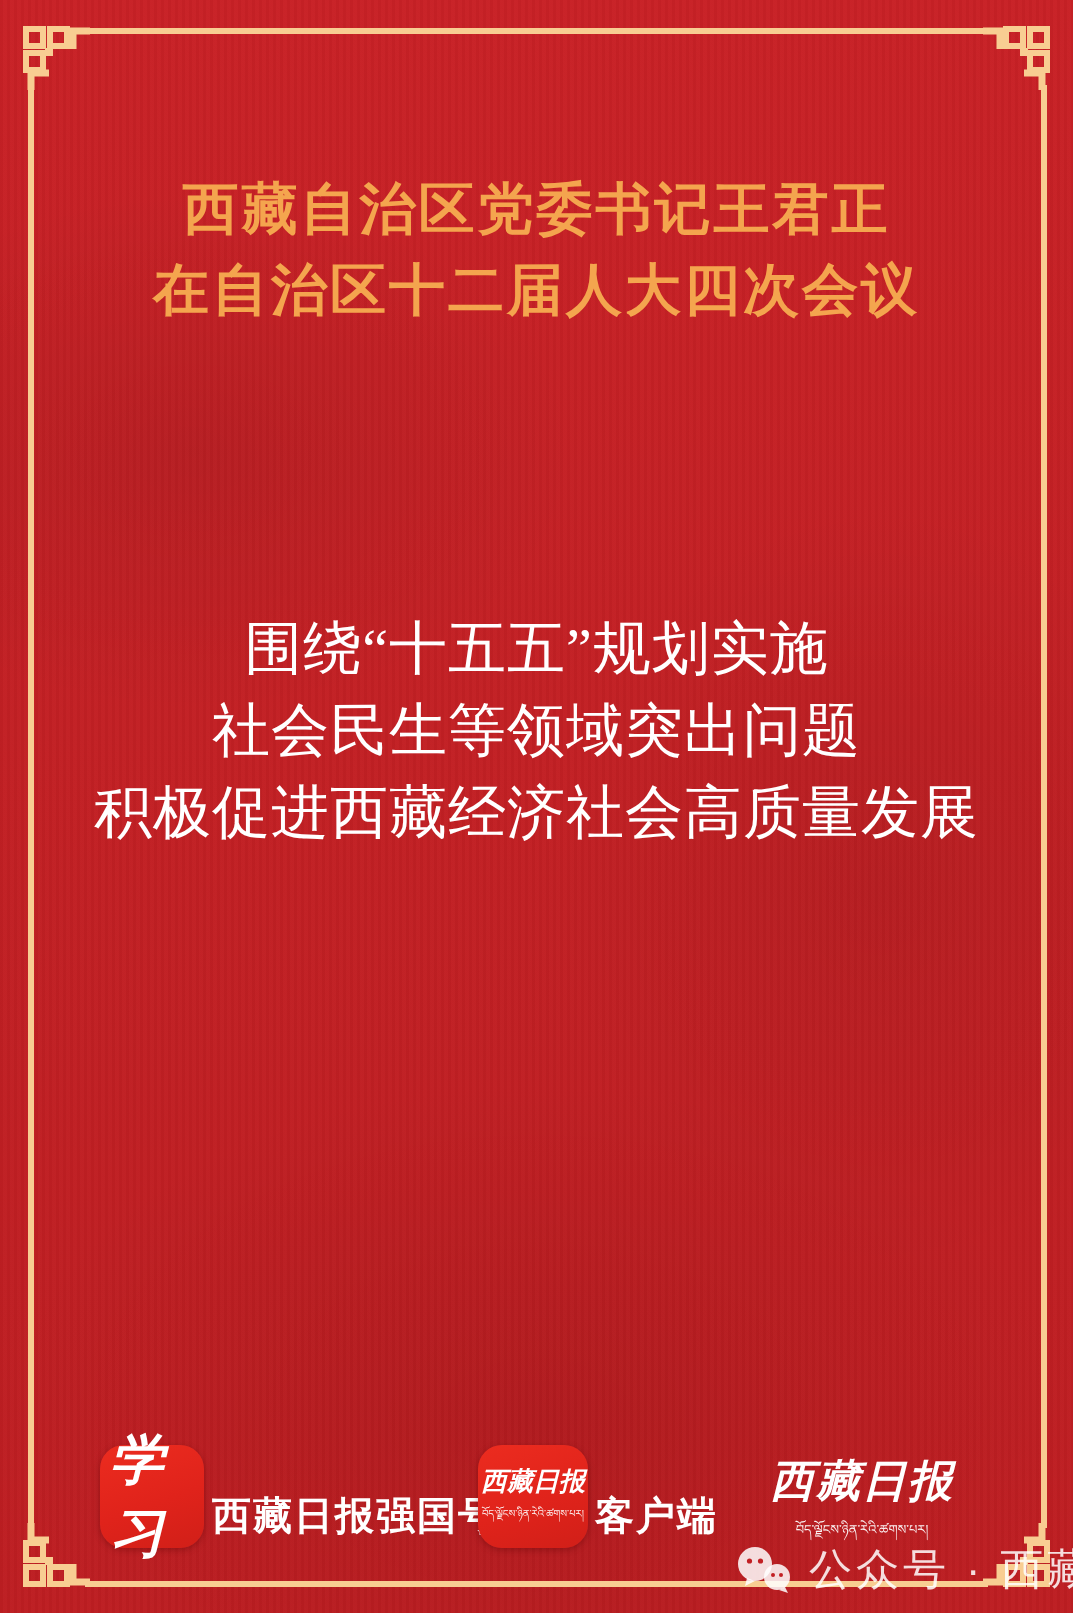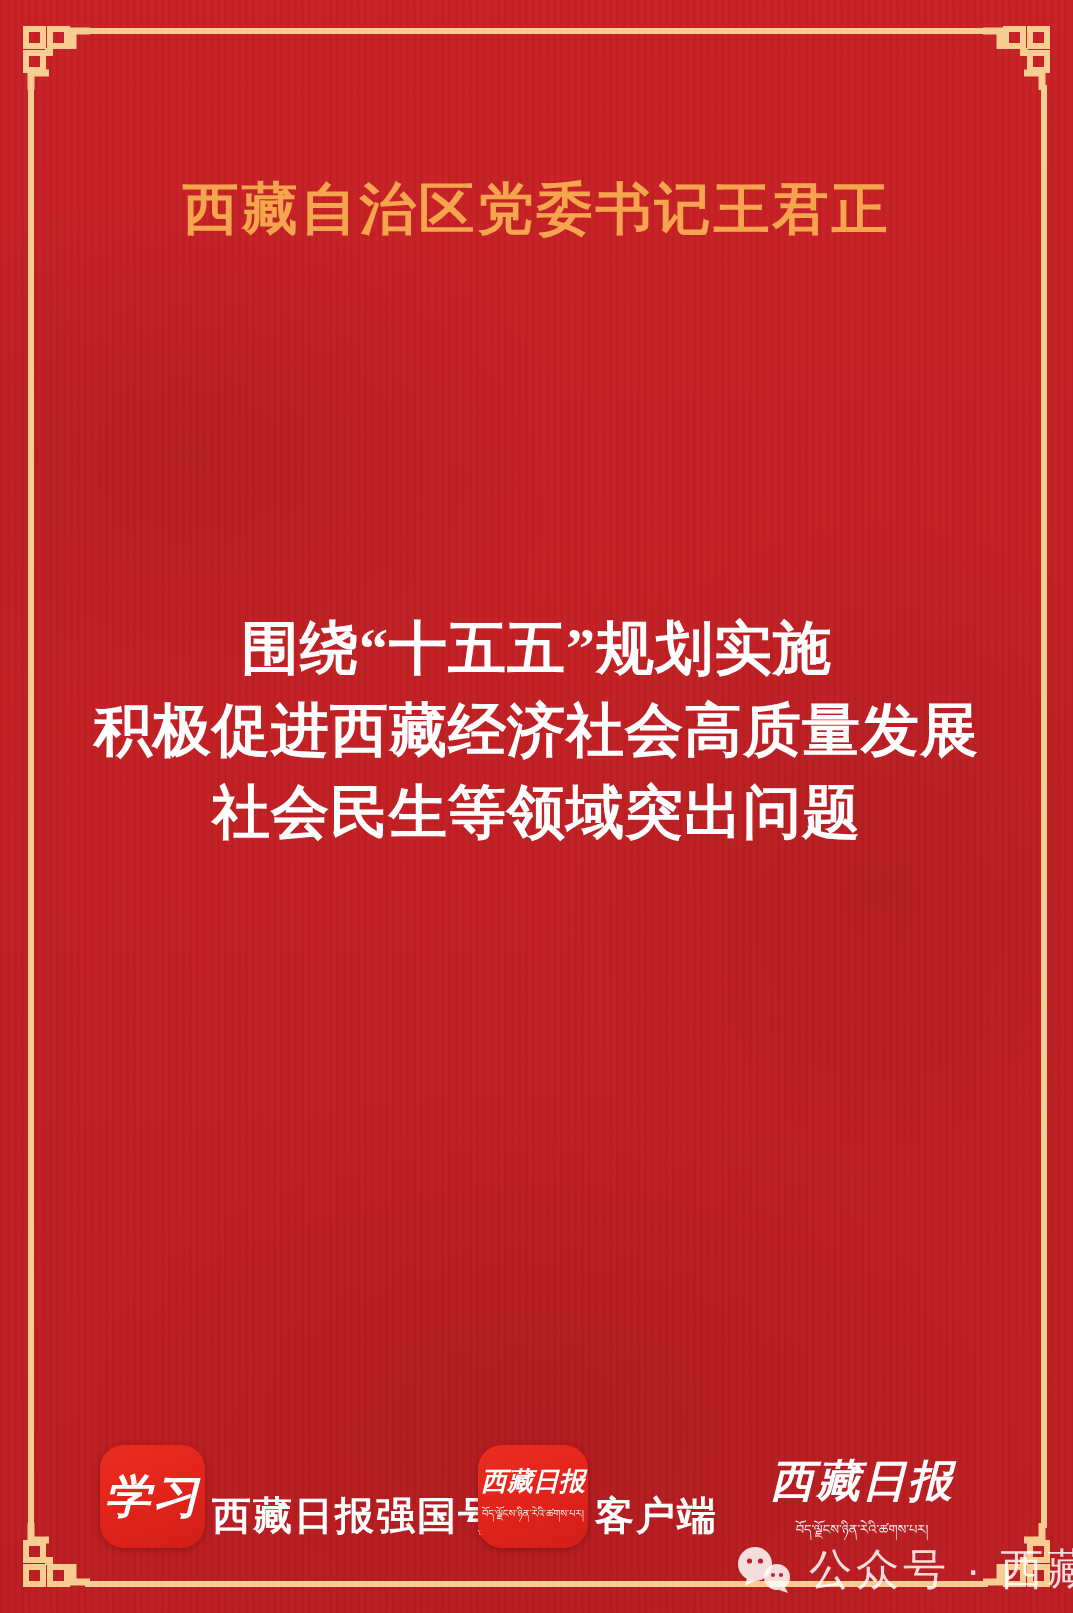--- a/index.html
+++ b/index.html
@@ -31,33 +31,33 @@
   .headline{
     position:absolute;top:168px;left:0;right:0;
     text-align:center;color:#f4a54e;
     font-weight:900;font-size:56px;line-height:81px;letter-spacing:3px;
   }
   
   .slogans{
     position:absolute;top:608px;left:0;right:0;
     text-align:center;color:#ffffff;
     font-family:"Liberation Serif",serif;
-    font-weight:700;font-size:58px;line-height:82px;letter-spacing:1px;
+    font-weight:400;font-size:58px;line-height:82px;letter-spacing:1px;
   }
   
   .app-icon{
     position:absolute;top:1445px;height:103px;border-radius:24px;
     background:linear-gradient(160deg,#ec2c1f 0%,#e0231b 55%,#d11f18 100%);
     box-shadow:0 2px 6px rgba(80,0,0,0.35);
     display:flex;flex-direction:column;align-items:center;justify-content:center;
     color:#fff;
   }
-  .icon-xuexi{left:100px;width:105px;
+  .icon-xuexi{left:100px;width:94px;
     font-family:"Liberation Serif",serif;font-style:italic;font-weight:700;
-    font-size:46px;letter-spacing:2px;transform:none;}
+    font-size:54px;letter-spacing:2px;transform:none;padding-left:10px;}
   .icon-client{left:478px;width:110px;}
   .icon-client .cal{font-family:"Liberation Serif",serif;font-style:italic;font-weight:700;font-size:26px;white-space:nowrap;}
   .icon-client .tib{font-size:10px;margin-top:3px;white-space:nowrap;opacity:.95;}
   .footer-label{
     position:absolute;top:1489px;color:#fff;font-weight:700;font-size:39px;letter-spacing:2px;
   }
   .label-qiangguohao{left:212px;}
   .label-client{left:595px;}
   .masthead{
     position:absolute;top:1452px;left:762px;width:200px;
@@ -113,26 +113,27 @@
     <path d="M90 31 H73 V49" fill="none" stroke="#f8cd92" stroke-width="7"></path>
     <path d="M31 90 V73 H49" fill="none" stroke="#f8cd92" stroke-width="7"></path>
     <rect x="26" y="29" width="17" height="17" fill="none" stroke="#f8cd92" stroke-width="6"></rect>
     <rect x="50" y="29" width="17" height="17" fill="none" stroke="#f8cd92" stroke-width="6"></rect>
     <rect x="26" y="53" width="17" height="17" fill="none" stroke="#f8cd92" stroke-width="6"></rect>
     <rect x="45" y="48" width="8" height="8" fill="#f8cd92"></rect>
   </svg>
 
   <div class="headline">
     <div>西藏自治区党委书记王君正</div>
+    <div>在自治区十二届人大四次会议</div>
   </div>
 
   <div class="slogans">
     <div>围绕“十五五”规划实施</div>
+    <div>社会民生等领域突出问题</div>
     <div>积极促进西藏经济社会高质量发展</div>
-    <div>社会民生等领域突出问题</div>
   </div>
 
   <div class="app-icon icon-xuexi">
     <span>学习</span>
   </div>
   <div class="footer-label label-qiangguohao">西藏日报强国号</div>
 
   <div class="app-icon icon-client">
     <span class="cal">西藏日报</span>
     <span class="tib">བོད་ལྗོངས་ཉིན་རེའི་ཚགས་པར།</span>

